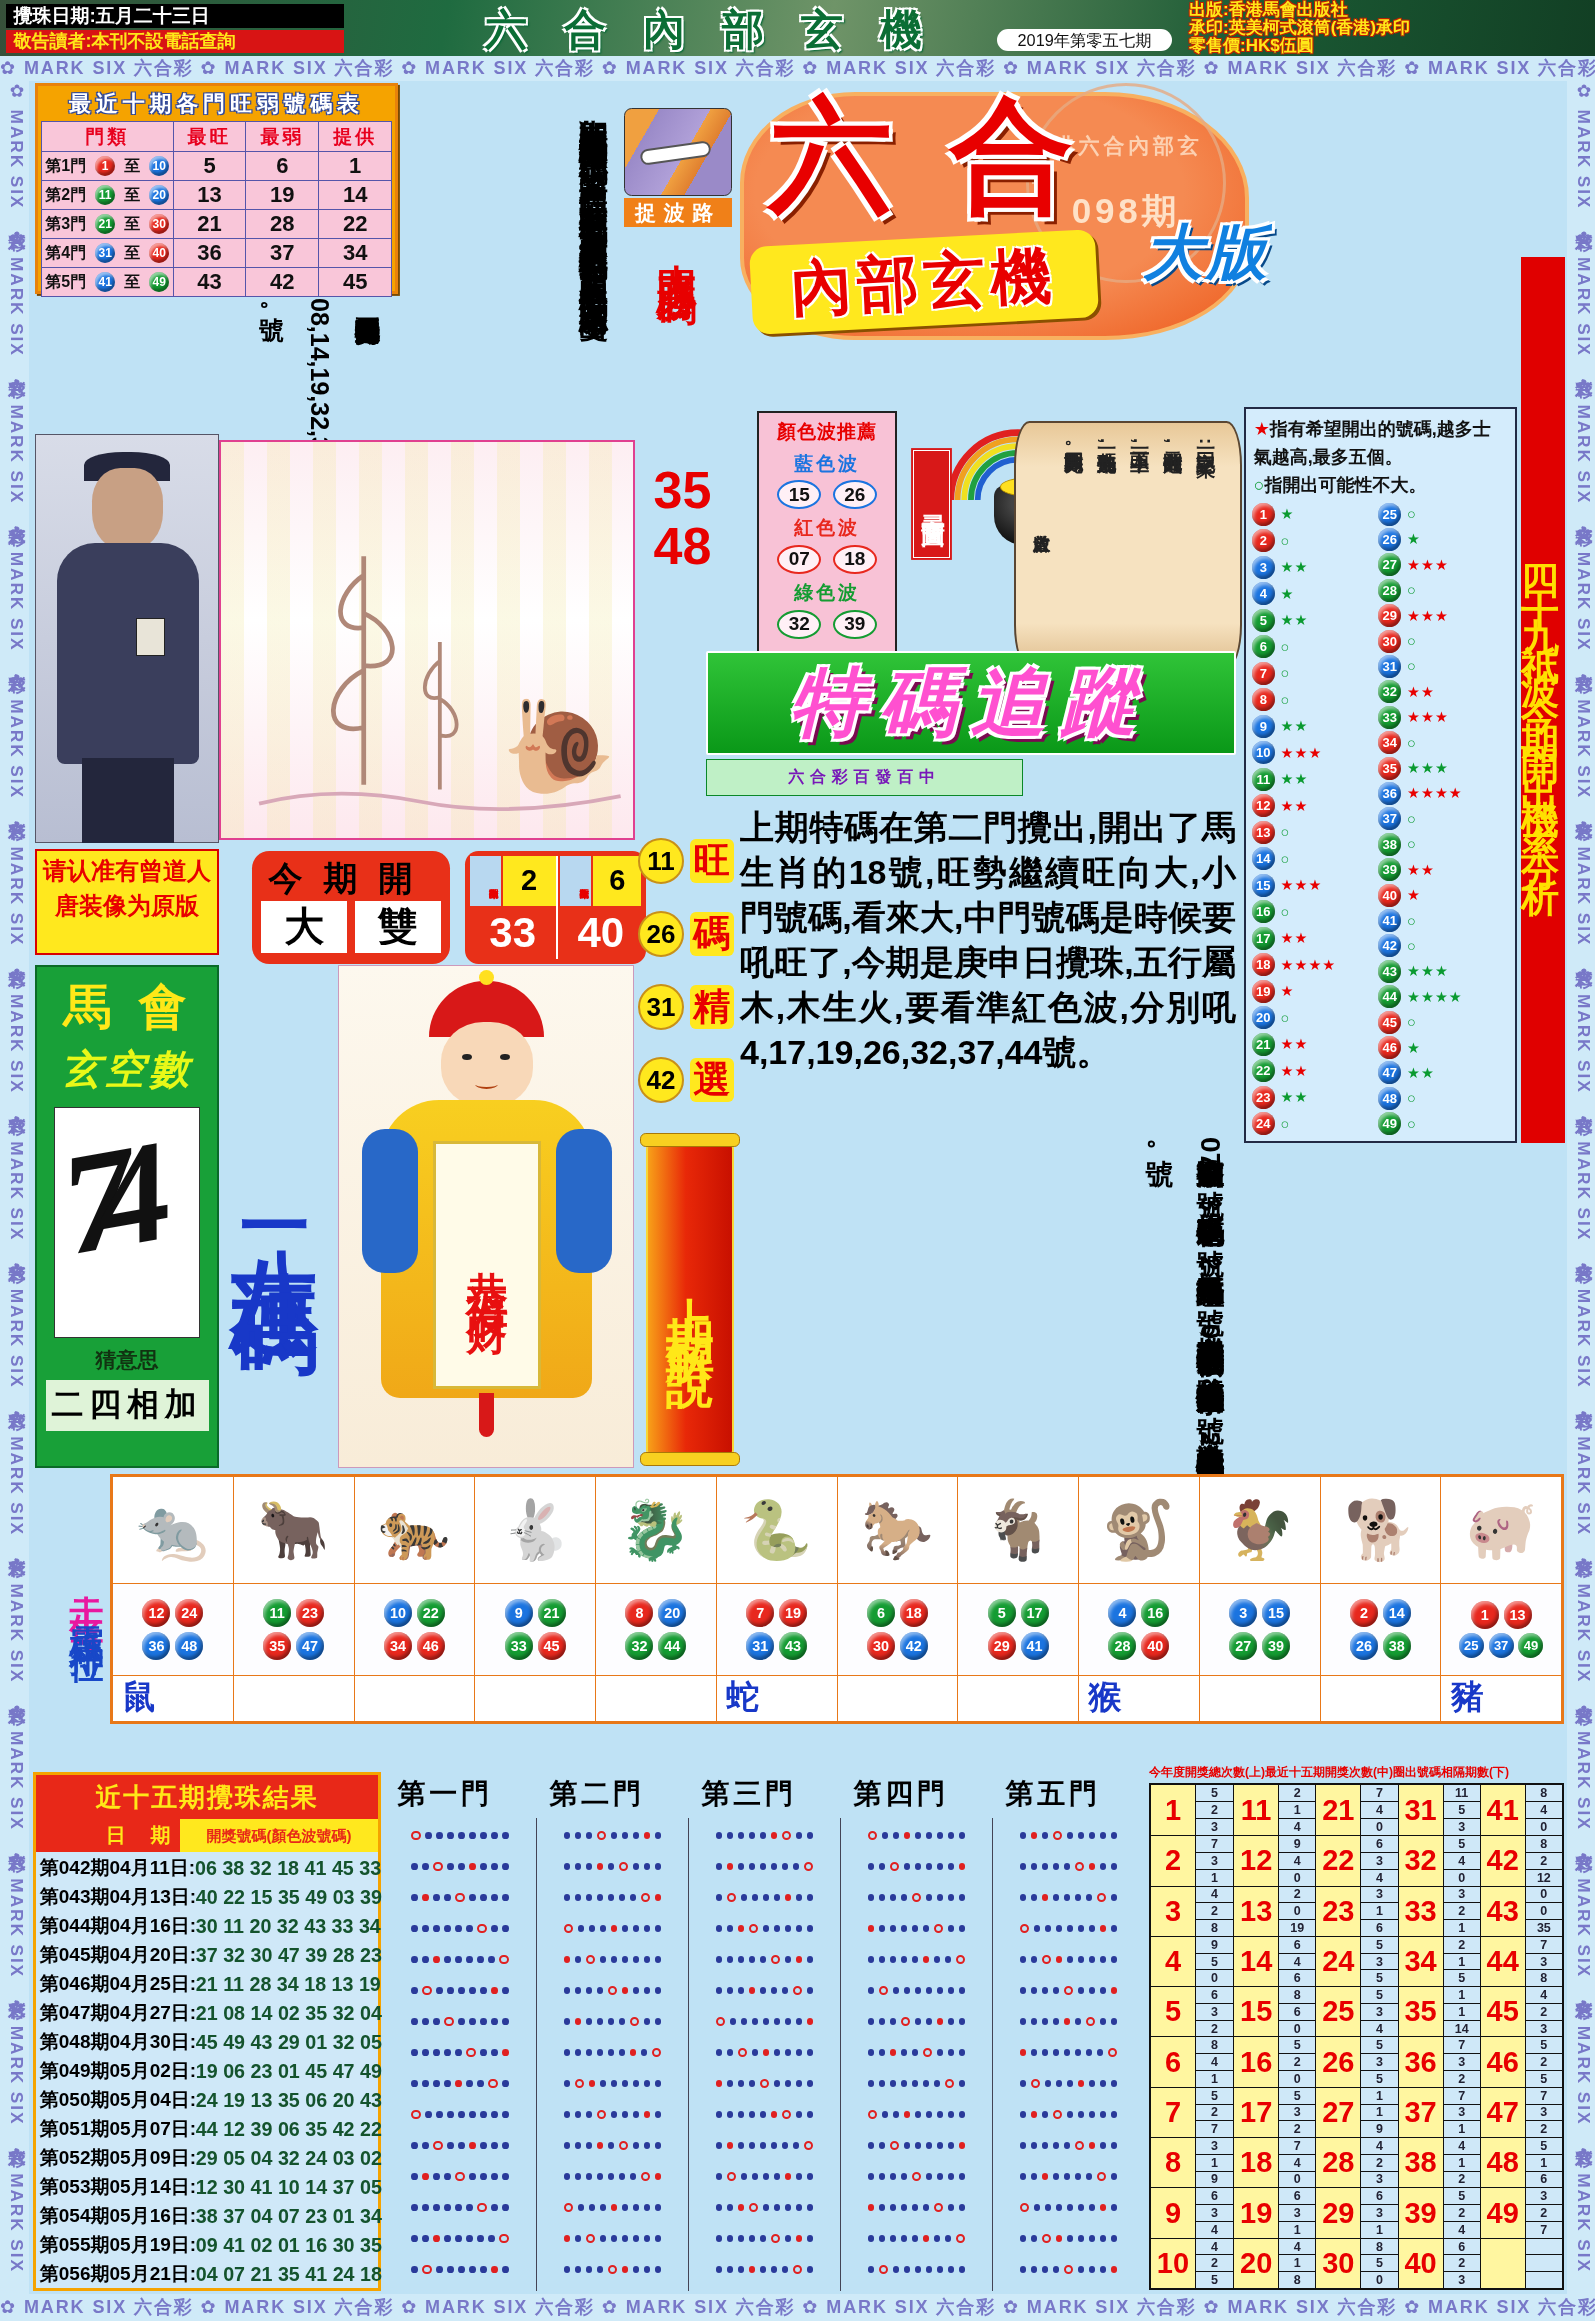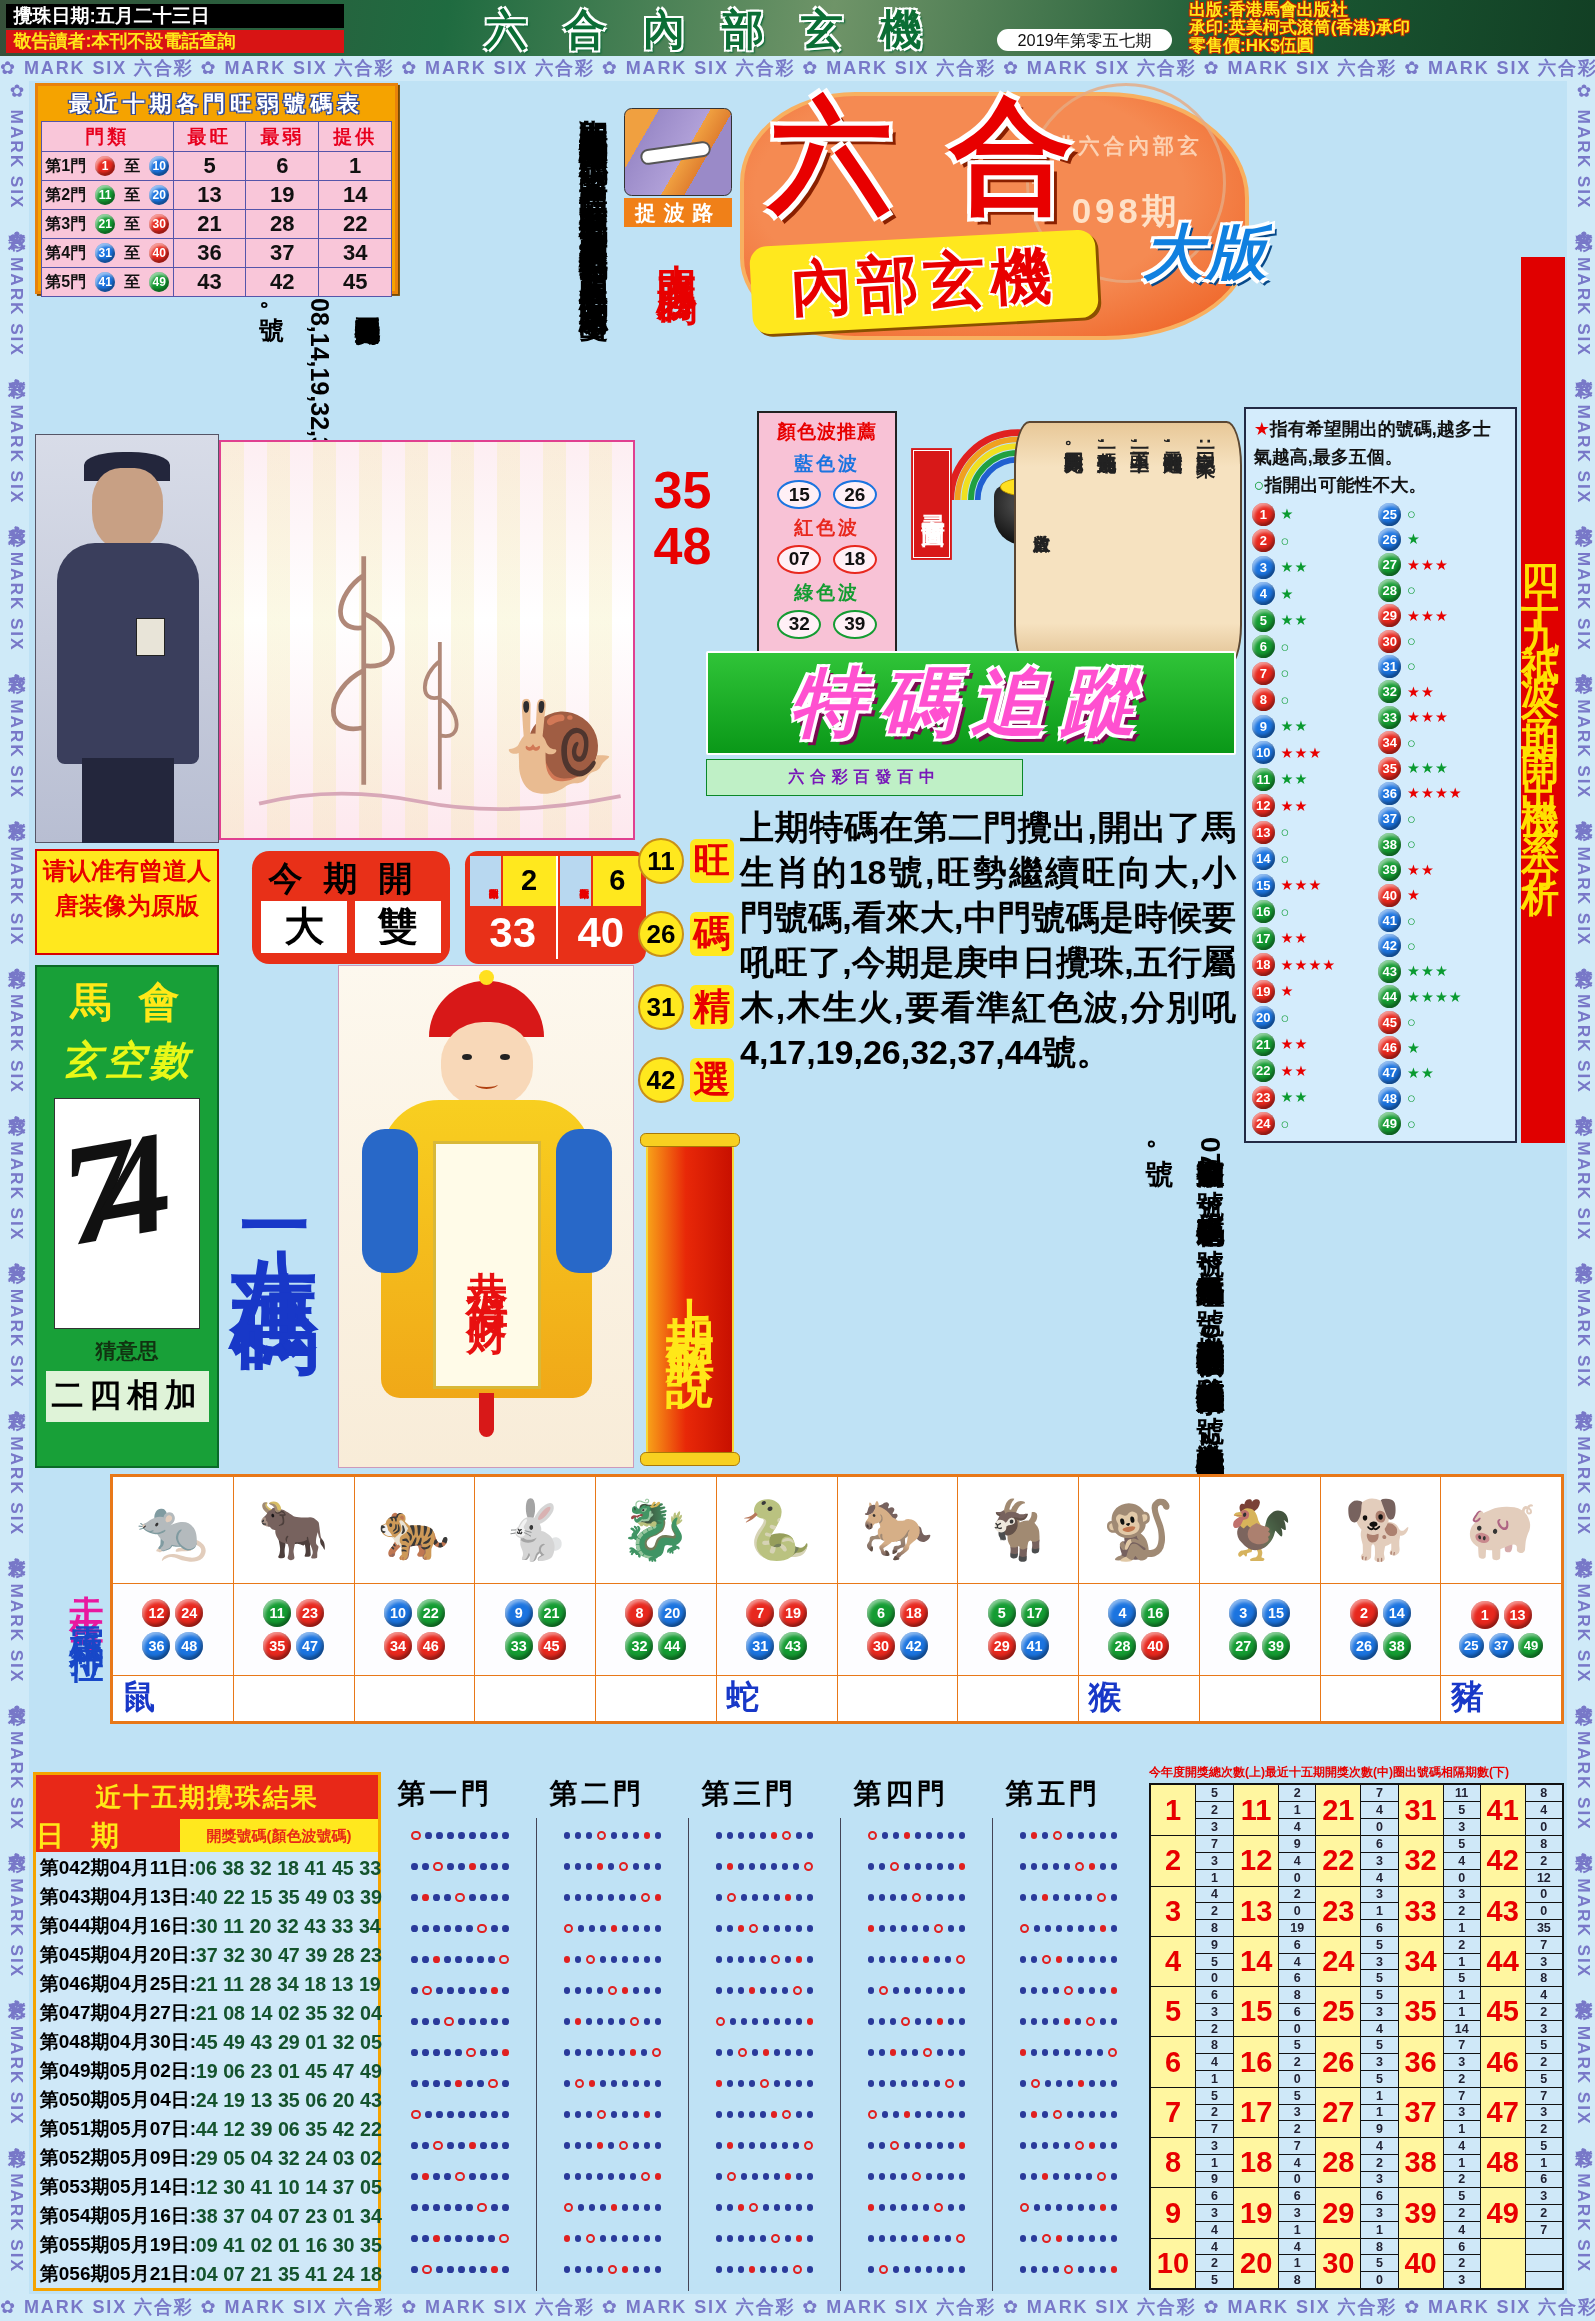--- a/index.html
+++ b/index.html
@@ -127,21 +127,21 @@
   .stbox{left:465px;top:851px;width:181px;height:113px;background:#e83018;border-radius:13.4px;display:flex;padding:4.8px;gap:0;}
   .st-half{width:50%;display:flex;flex-direction:column;}
   .st-half + .st-half{border-left:2.9px solid #fff;padding-left:2.9px;}
   .st-top{display:flex;height:50px;gap:1.9px;}
   .st-lab{width:31px;background:#b8d8f0;color:#e80000;font-size:9.6px;font-weight:bold;writing-mode:vertical-rl;text-align:center;line-height:14.4px;letter-spacing:0;}
   .st-cnt{flex:1;background:#ffe81e;color:#000;font-size:29px;font-weight:bold;display:flex;align-items:center;justify-content:center;}
   .st-num{flex:1;color:#fff;font-size:42px;font-weight:bold;display:flex;align-items:center;justify-content:center;}
 
   
   .club{left:35px;top:965px;width:184px;height:503px;background:#18a038;border:2.9px solid #0a6a28;text-align:center;}
-  .club-t{color:#ffe818;font-size:41px;font-weight:bold;letter-spacing:27px;padding-left:23px;margin-top:7.7px;white-space:nowrap;}
+  .club-t{color:#ffe818;font-size:48px;font-weight:bold;letter-spacing:27px;padding-left:23px;margin-top:7.7px;white-space:nowrap;}
   .club-x{color:#e8f818;font-size:40px;font-weight:bold;font-style:italic;letter-spacing:3.8px;margin-top:3.8px;}
   .scribble{margin:9.6px auto 0 auto;width:146px;height:231px;background:#fff;border:1.9px solid #333;position:relative;overflow:hidden;}
   .scribble span{position:absolute;left:7.7px;top:9.6px;font-size:144px;font-weight:bold;font-style:italic;font-family:"Liberation Serif","DejaVu Serif",serif;color:#111;transform:rotate(-10deg);letter-spacing:-37px;}
   .guessl{color:#113311;font-size:21px;font-weight:bold;margin-top:7.7px;}
   .guess{margin:5.8px auto 0 auto;width:163px;background:#dff3d8;color:#000;font-size:32px;font-weight:bold;letter-spacing:5.8px;padding:3.8px 0;}
 
   
   .lianma{left:225px;top:975px;width:110px;height:452px;writing-mode:vertical-rl;color:#1838c8;font-size:88px;font-weight:bold;letter-spacing:21px;text-align:center;}
   .boy{left:338px;top:965px;width:296px;height:503px;background:linear-gradient(180deg,#fdf8ee,#f8ecd8);border:1.9px solid #c9b;}
   .b-hat{position:absolute;left:90px;top:15.4px;width:115px;height:56px;background:#d81818;border-radius:58px 58px 0 0;}
@@ -184,21 +184,21 @@
   .zo-nums{height:92px;border-top:1.9px solid #e87818;display:flex;flex-direction:column;align-items:center;justify-content:center;gap:4.8px;background:#fdfdff;}
   .zo-line{display:flex;gap:4.8px;justify-content:center;}
   .zo-name{height:44px;border-top:1.9px solid #e87818;color:#1838c8;font-size:33px;font-weight:bold;display:flex;align-items:center;justify-content:flex-start;padding-left:9.6px;}
   .ballz{display:inline-flex;width:28px;height:28px;border-radius:50%;color:#fff;font-size:14.4px;font-weight:bold;align-items:center;justify-content:center;box-shadow:inset -1.9px -2.9px 3.8px rgba(0,0,0,.4),inset 1.9px 2.9px 3.8px rgba(255,255,255,.5);}
   .ballz.sm{width:25px;height:25px;font-size:13px;}
 
   
   .results{left:33px;top:1772px;width:348px;height:519px;border:3.8px solid #f5a300;background:#cfe8f8;}
   .rs-title{height:44px;background:#e82818;color:#ffe818;font-size:26px;font-weight:bold;text-align:center;line-height:44px;letter-spacing:1.9px;}
   .rs-sub{height:33px;display:flex;}
-  .rs-sub .d{width:144px;background:#e82818;color:#ffe818;font-size:28px;font-weight:bold;text-align:left;line-height:33px;letter-spacing:9.6px;}
+  .rs-sub .d{width:144px;background:#e82818;color:#ffe818;font-size:20px;font-weight:bold;text-align:right;line-height:33px;letter-spacing:9.6px;}
   .rs-sub .n{flex:1;background:#ffe81e;color:#e82818;font-size:15px;font-weight:bold;text-align:center;line-height:33px;}
   .rs-rows{padding:1.9px 3.8px;}
   .rs-row{display:flex;height:29px;align-items:center;}
   .rs-date{width:156px;font-size:19px;font-weight:bold;color:#000;white-space:nowrap;}
   .rs-nums{font-size:19.7px;font-weight:bold;color:#14532d;white-space:nowrap;}
 
   
   .doors{left:384px;top:1772px;width:761px;height:44px;display:flex;}
   .door-h{width:152px;font-size:28px;font-weight:bold;color:#000;display:flex;align-items:center;padding-left:13.4px;letter-spacing:3.8px;}
   .dots{left:384px;top:1818px;width:761px;height:473px;display:flex;}

